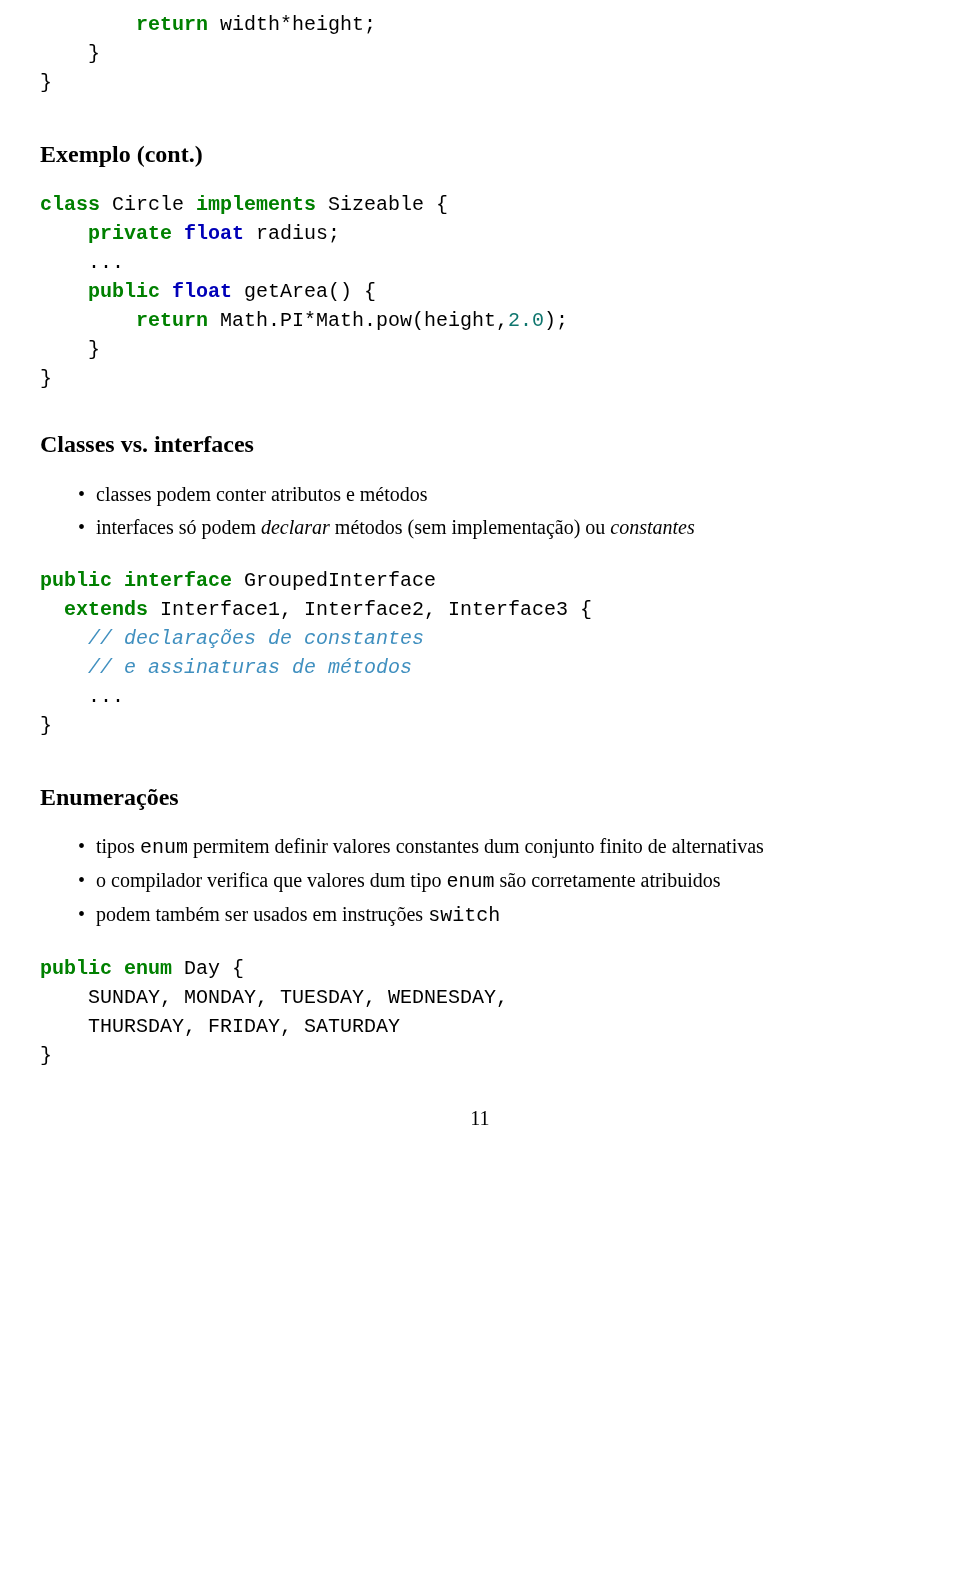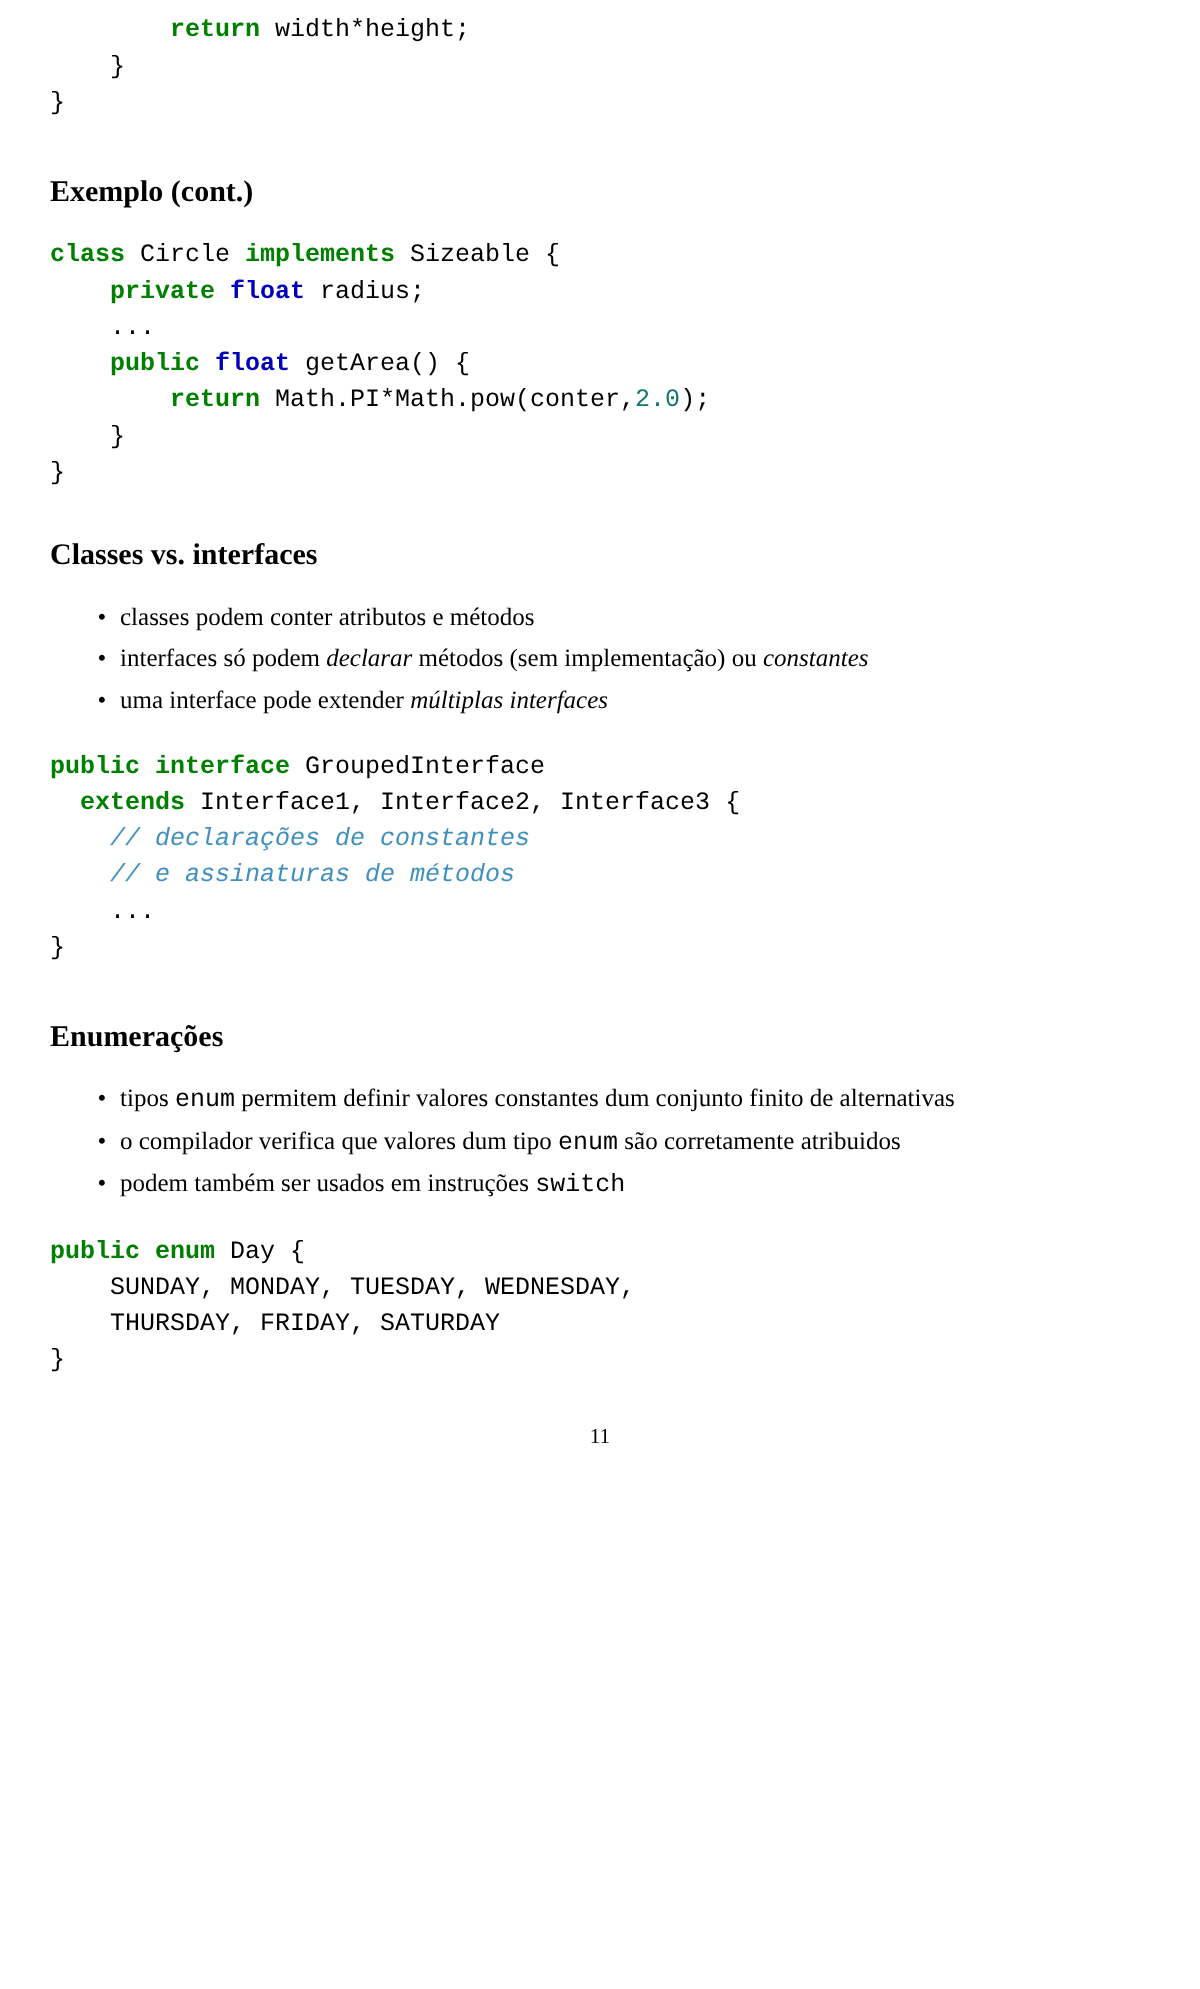--- a/index.html
+++ b/index.html
@@ -48,46 +48,45 @@
     position: absolute;
     left: 0;
     top: 0;
   }
   .it { font-style: italic; }
   .tt { font-family: "Courier New", monospace; }
 
   .page-num {
     text-align: center;
     margin-top: 34px;
-    font-size: 17px;
+    font-size: 20px;
   }
 </style>
 </head>
 <body>
 
 <div class="code"><span>        <span class="kw-green bold">return</span><span> width*height;</span></span>
 <span>    }</span>
 <span>}</span></div>
 
 <h2>Exemplo (cont.)</h2>
 
 <div class="code"><span><span class="kw-green bold">class</span><span> Circle </span><span class="kw-green bold">implements</span><span> Sizeable {</span></span>
 <span>    <span class="kw-green bold">private</span><span> </span><span class="kw-blue bold">float</span><span> radius;</span></span>
 <span>    <span>...</span></span>
 <span>    <span class="kw-green bold">public</span><span> </span><span class="kw-blue bold">float</span><span> getArea() {</span></span>
-<span>        <span class="kw-green bold">return</span><span> Math.PI*Math.pow(conter,</span><span class="num">2.0</span><span>);</span></span>
+<span>        <span class="kw-green bold">return</span><span> Math.PI*Math.pow(height,</span><span class="num">2.0</span><span>);</span></span>
 <span>    }</span>
 <span>}</span></div>
 
 <h2 class="tight-top">Classes vs. interfaces</h2>
 
 <ul class="bullets">
   <li><span>classes podem conter atributos e métodos</span></li>
   <li><span>interfaces só podem </span><span class="it">declarar</span><span> métodos (sem implementação) ou </span><span class="it">constantes</span></li>
-  <li><span>uma interface pode extender </span><span class="it">múltiplas interfaces</span></li>
 </ul>
 
 <div class="code"><span><span class="kw-green bold">public</span><span> </span><span class="kw-green bold">interface</span><span> GroupedInterface</span></span>
 <span>  <span class="kw-green bold">extends</span><span> Interface1, Interface2, Interface3 {</span></span>
 <span>    <span class="comment">// declarações de constantes</span></span>
 <span>    <span class="comment">// e assinaturas de métodos</span></span>
 <span>    ...</span>
 <span>}</span></div>
 
 <h2>Enumerações</h2>

